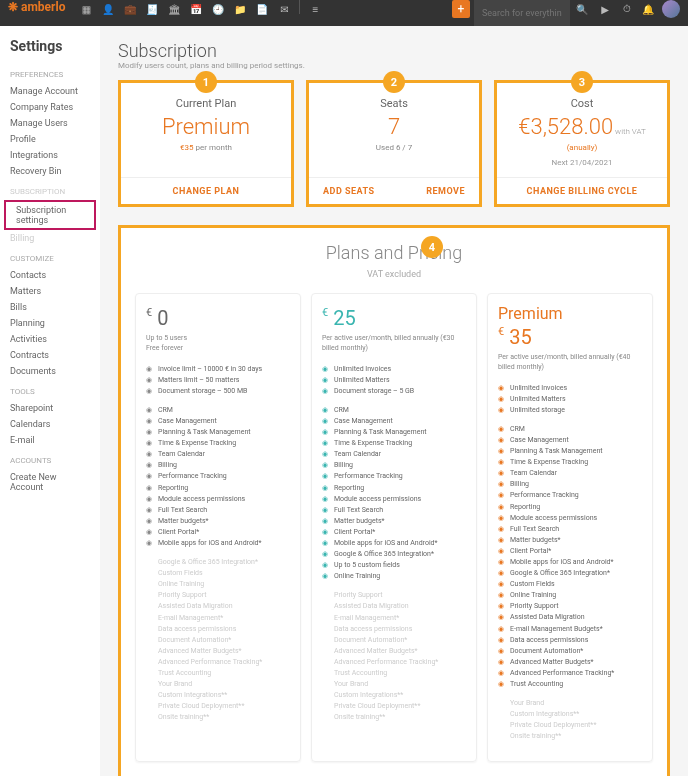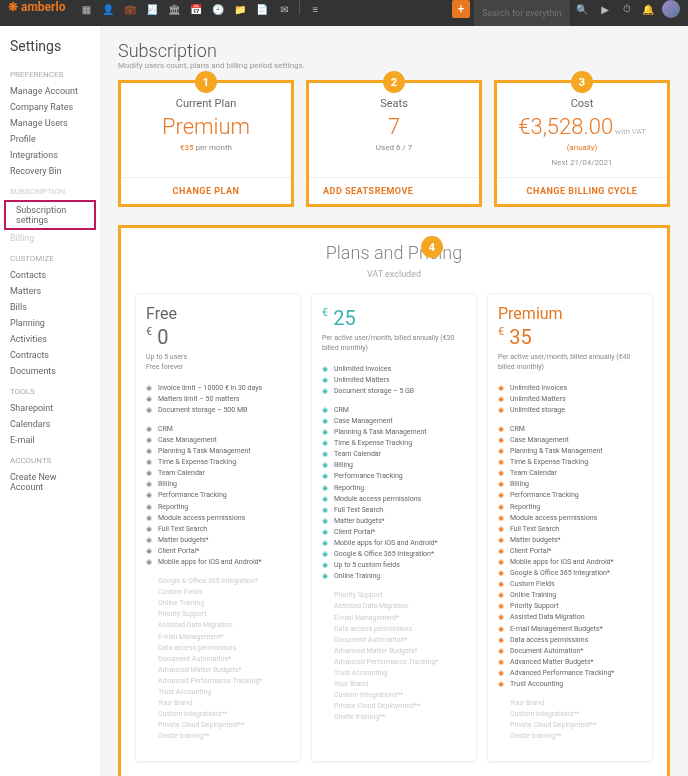--- a/index.html
+++ b/index.html
@@ -8,38 +8,38 @@
 .logo{color:#e87722;font-weight:bold;font-size:12px;margin-right:8px}
 .logo::before{content:"❋ ";color:#e87722}
 .topbar-icon{color:#bbb;font-size:10px;width:18px;height:18px;display:flex;align-items:center;justify-content:center}
 .topbar-sep{width:1px;height:14px;background:#555;margin:0 2px}
 .topbar-spacer{flex:1}
 .plus-btn{background:#e87722;color:#fff;width:18px;height:18px;display:flex;align-items:center;justify-content:center;border-radius:2px;font-size:12px}
 .search-box{background:#444;color:#999;padding:3px 8px;width:96px;font-size:9px;border:none}
 .avatar{width:18px;height:18px;border-radius:50%;background:linear-gradient(135deg,#a8c,#579)}
 .layout{display:flex}
 .sidebar{width:100px;background:#fff;padding:12px 0;min-height:750px}
-.sidebar h2{font-size:14px;font-weight:normal;color:#444;padding:0 10px 8px}
+.sidebar h2{font-size:14px;font-weight:bold;color:#444;padding:0 10px 8px}
 .side-group{font-size:8px;color:#aaa;text-transform:uppercase;padding:8px 10px 4px}
 .side-item{font-size:9px;color:#666;padding:3px 10px;cursor:pointer}
 .side-item.active{border:2px solid #be185d;background:#fff;margin:0 4px}
 .side-item.muted{color:#ccc}
 .main{flex:1;padding:14px 18px}
 .page-title{font-size:18px;font-weight:300;color:#555}
 .page-sub{font-size:8px;color:#999;margin-bottom:10px}
 .cards{display:flex;gap:12px;margin-top:10px}
 .card{flex:1;border:3px solid #f5a623;background:#fff;text-align:center;position:relative;padding:10px 0 0}
 .badge{position:absolute;top:-12px;left:50%;transform:translateX(-50%);width:22px;height:22px;border-radius:50%;background:#f5a623;color:#fff;display:flex;align-items:center;justify-content:center;font-size:11px;font-weight:bold}
 .card-label{font-size:11px;color:#666;margin:4px 0}
 .card-big{font-size:22px;color:#e87722;font-weight:300;margin:4px 0}
 .card-sub{font-size:8px;color:#888}
 .card-sub .orange{color:#e87722}
 .card-note{font-size:8px;color:#999;margin-top:6px}
 .card-actions{border-top:1px solid #eee;margin-top:10px;padding:8px;font-size:9px;color:#e87722;font-weight:bold;letter-spacing:0.5px}
-.card-actions.two{display:flex;padding:8px 14px}
+.card-actions.two{display:flex;justify-content:space-between;padding:8px 14px}
 .pricing-wrap{border:3px solid #f5a623;margin-top:18px;background:#fff;padding:14px;position:relative}
 .pricing-wrap .badge{top:8px;left:300px;transform:none}
 .pricing-title{text-align:center;font-size:18px;font-weight:300;color:#888}
 .pricing-sub{text-align:center;font-size:9px;color:#aaa;margin:6px 0 14px}
 .plans{display:flex;gap:10px}
 .plan{flex:1;border:1px solid #eee;border-radius:4px;padding:10px;box-shadow:0 1px 2px rgba(0,0,0,0.05)}
 .plan-name{font-size:16px;font-weight:normal}
 .plan.free .plan-name{color:#666}
 .plan.grow .plan-name{color:#3ab5b0}
 .plan.premium .plan-name{color:#e87722}
@@ -149,21 +149,20 @@
     <div class="card-actions">CHANGE BILLING CYCLE</div>
    </div>
   </div>
 
   <div class="pricing-wrap">
    <div class="badge">4</div>
    <div class="pricing-title">Plans and Pricing</div>
    <div class="pricing-sub">VAT excluded</div>
    <div class="plans" id="plans">
           <div class="plan free">
-            <div class="plan-name">Free</div>
   <div class="plan-price"><span class="cur">€</span> 0</div>
   <div class="plan-desc">Up to 5 users<br>Free forever</div>
   <ul class="feat-list">
               <li>Invoice limit – 10000 € in 30 days</li>
               <li>Matters limit – 50 matters</li>
               <li>Document storage – 500 MB</li>
             </ul>
   <ul class="feat-list">
               <li>CRM</li>
               <li>Case Management</li>

